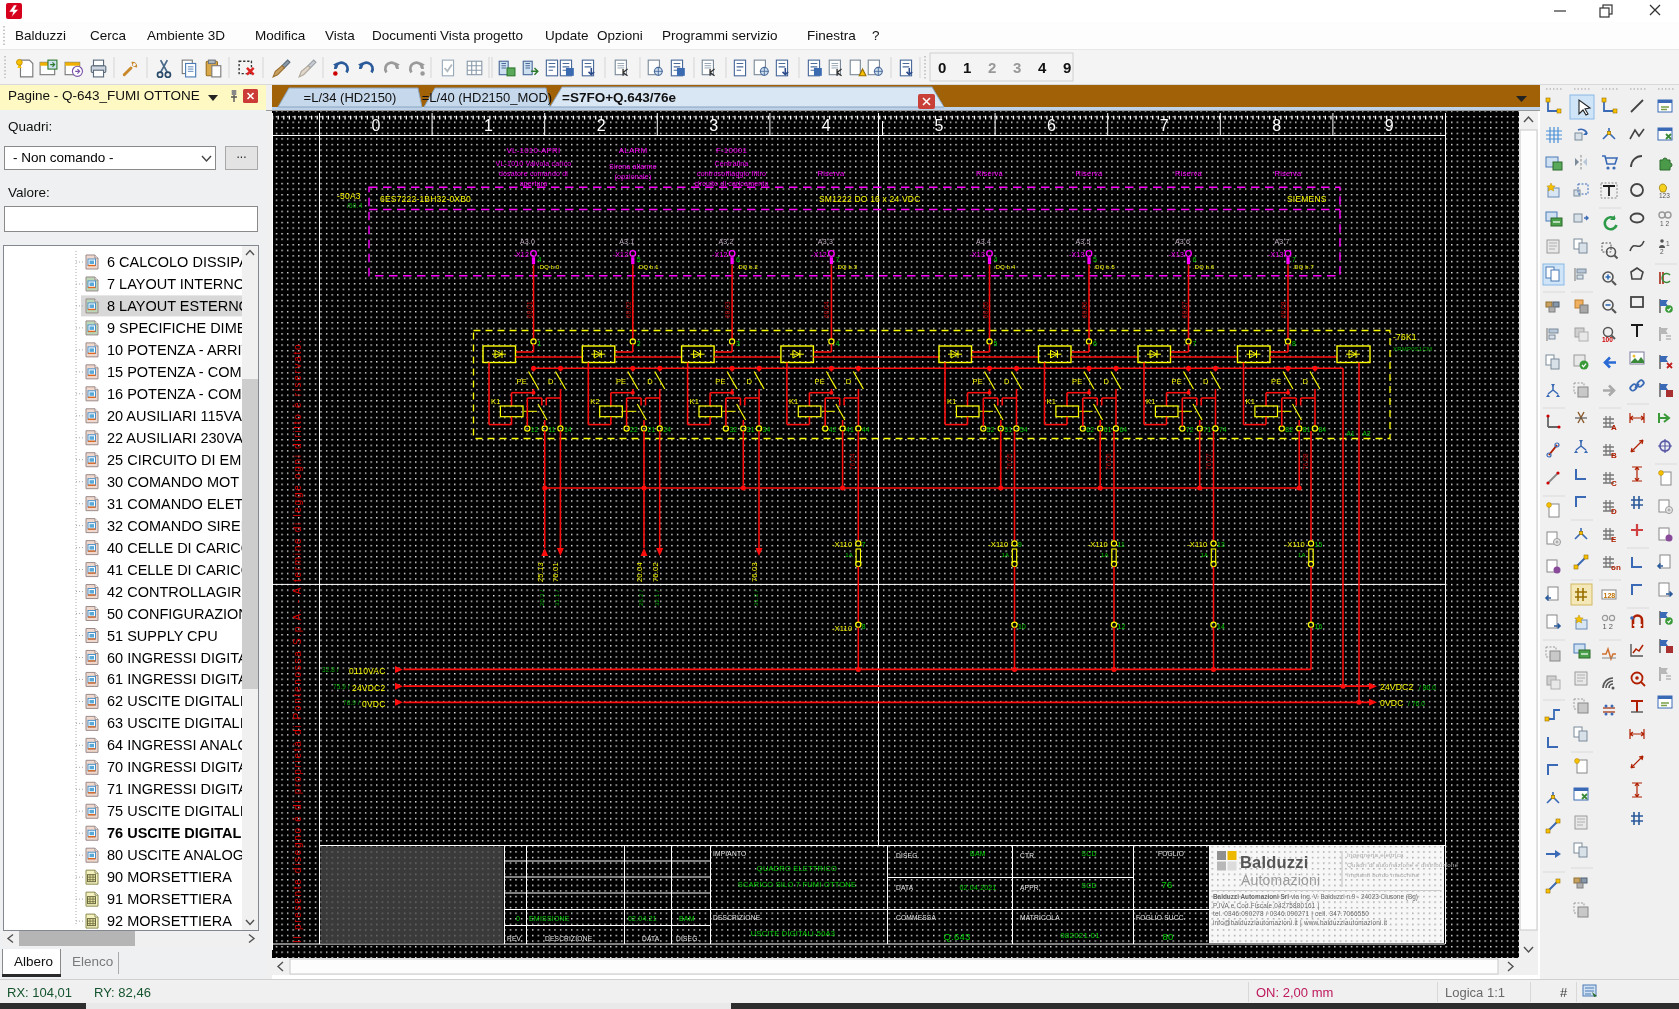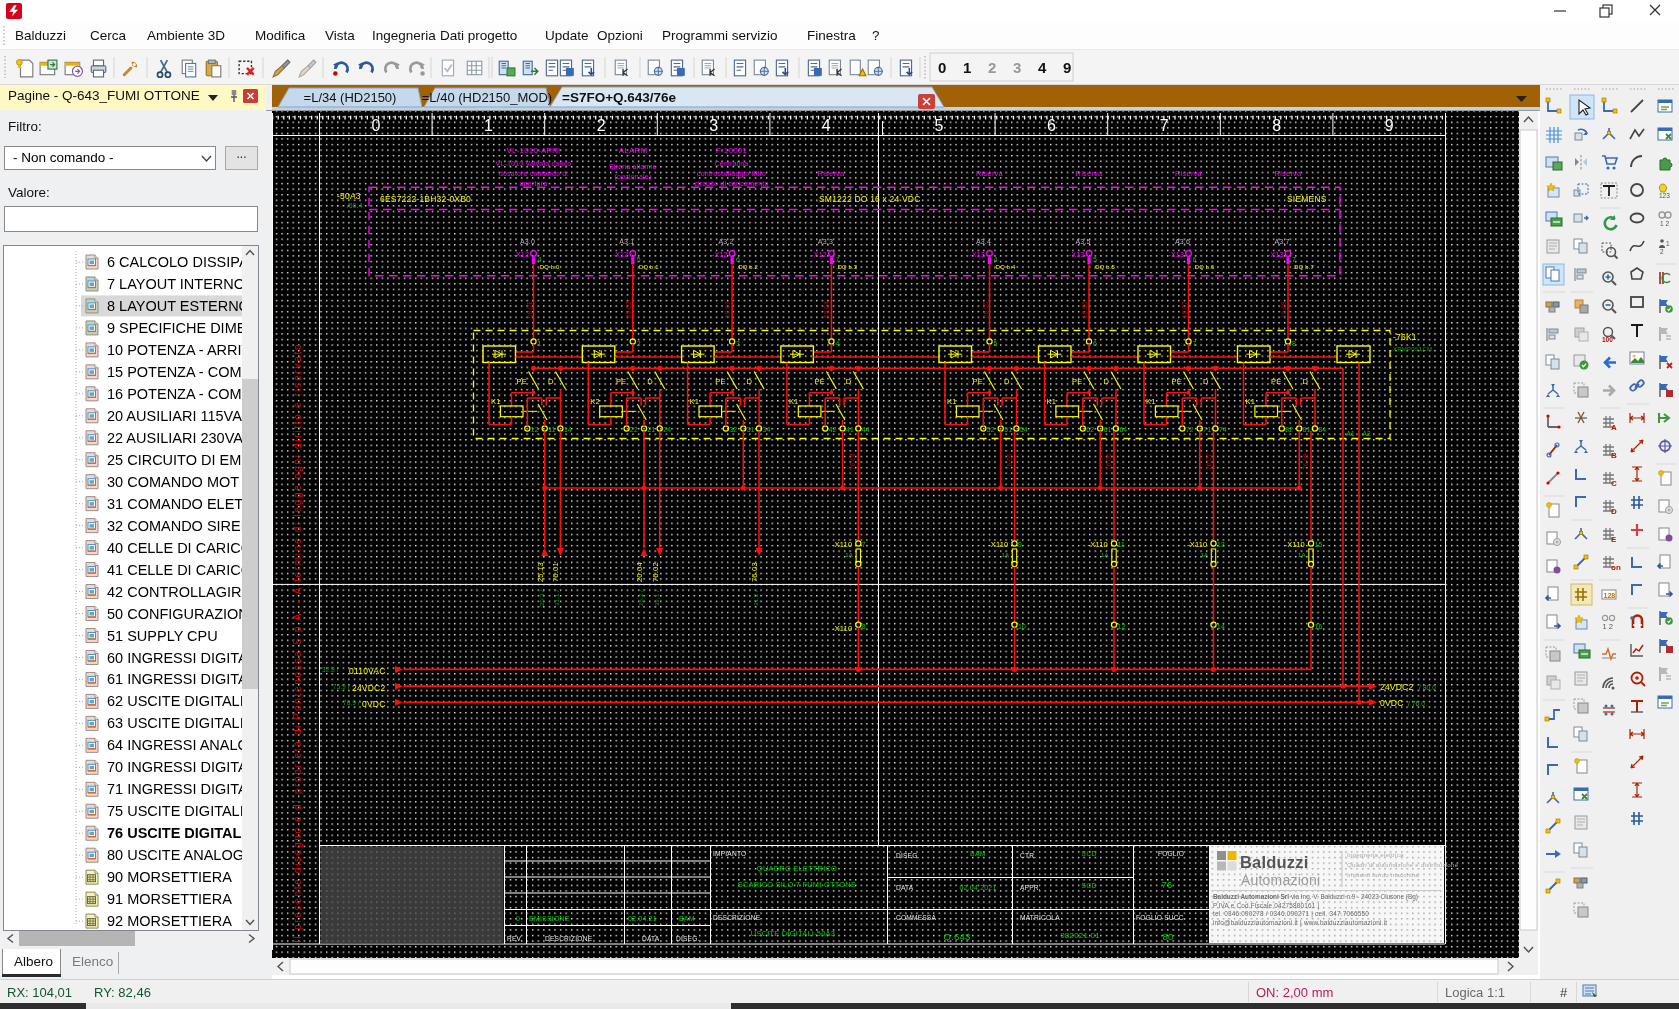--- a/index.html
+++ b/index.html
@@ -30,22 +30,22 @@
       <rect x="62" y="8" width="9" height="9" fill="#fff" stroke="#333" stroke-width="1.2"></rect>
       <path d="M112 5 L122 15 M122 5 L112 15" stroke="#333" stroke-width="1.3"></path>
     </svg>
   </div>
 <div id="menubar" class="abs">
     <div class="menu" style="left:15px">Balduzzi</div>
     <div class="menu" style="left:90px">Cerca</div>
     <div class="menu" style="left:147px">Ambiente 3D</div>
     <div class="menu" style="left:255px">Modifica</div>
     <div class="menu" style="left:325px">Vista</div>
-    <div class="menu" style="left:372px">Ingegneria</div>
-    <div class="menu" style="left:440px">Dati progetto</div>
+    <div class="menu" style="left:372px">Documenti</div>
+    <div class="menu" style="left:440px">Vista progetto</div>
     <div class="menu" style="left:545px">Update</div>
     <div class="menu" style="left:597px">Opzioni</div>
     <div class="menu" style="left:662px">Programmi servizio</div>
     <div class="menu" style="left:807px">Finestra</div>
     <div class="menu" style="left:872px">?</div>
     <svg class="abs" style="left:2px;top:4px" width="6" height="20">
       <line x1="2" y1="0" x2="2" y2="20" stroke="#c8c8c8" stroke-width="2" stroke-dasharray="1.5 2"></line>
     </svg>
   </div>
 <div id="toolbar" class="abs">
@@ -246,21 +246,21 @@
     </svg>
     <svg class="abs" style="left:227px;top:3px" width="14" height="18">
       <path d="M7 2 v7 M4 9 h6 M7 9 v5" stroke="#555" stroke-width="1.4" fill="none"></path>
       <rect x="4.7" y="2" width="4.6" height="5" fill="#888"></rect>
     </svg>
     <svg class="abs" style="left:243px;top:4px" width="16" height="15">
       <rect width="15" height="14" rx="1.5" fill="#cc3b36"></rect>
       <path d="M4.5 4 l6 6 M10.5 4 l-6 6" stroke="#fff" stroke-width="1.6"></path>
     </svg>
   </div>
-<div class="lbl" style="left:8px;top:119px">Filtro:</div>
+<div class="lbl" style="left:8px;top:119px">Quadri:</div>
 <div class="abs" style="left:4px;top:146px;width:212px;height:24px;background:#fff;border:1px solid #8a8a8a">
     <span style="position:absolute;left:8px;top:3px;font-size:13.5px">- Non comando -</span>
     <svg class="abs" style="left:196px;top:8px" width="12" height="8">
       <path d="M1 1 l4.5 5 l4.5 -5" stroke="#444" stroke-width="1.4" fill="none"></path>
     </svg>
   </div>
 <div class="abs" style="left:225px;top:146px;width:33px;height:24px;background:#e3e3e3;border:1px solid #a8a8a8;text-align:center;font-size:12px;color:#222">...</div>
 <div class="lbl" style="left:8px;top:185px">Valore:</div>
 <div class="abs" style="left:4px;top:206px;width:254px;height:26px;background:#fff;border:1px solid #8a8a8a"></div>
 <div class="abs" style="left:3px;top:245px;width:256px;height:686px;background:#fff;border:1px solid #828790;overflow:hidden">

